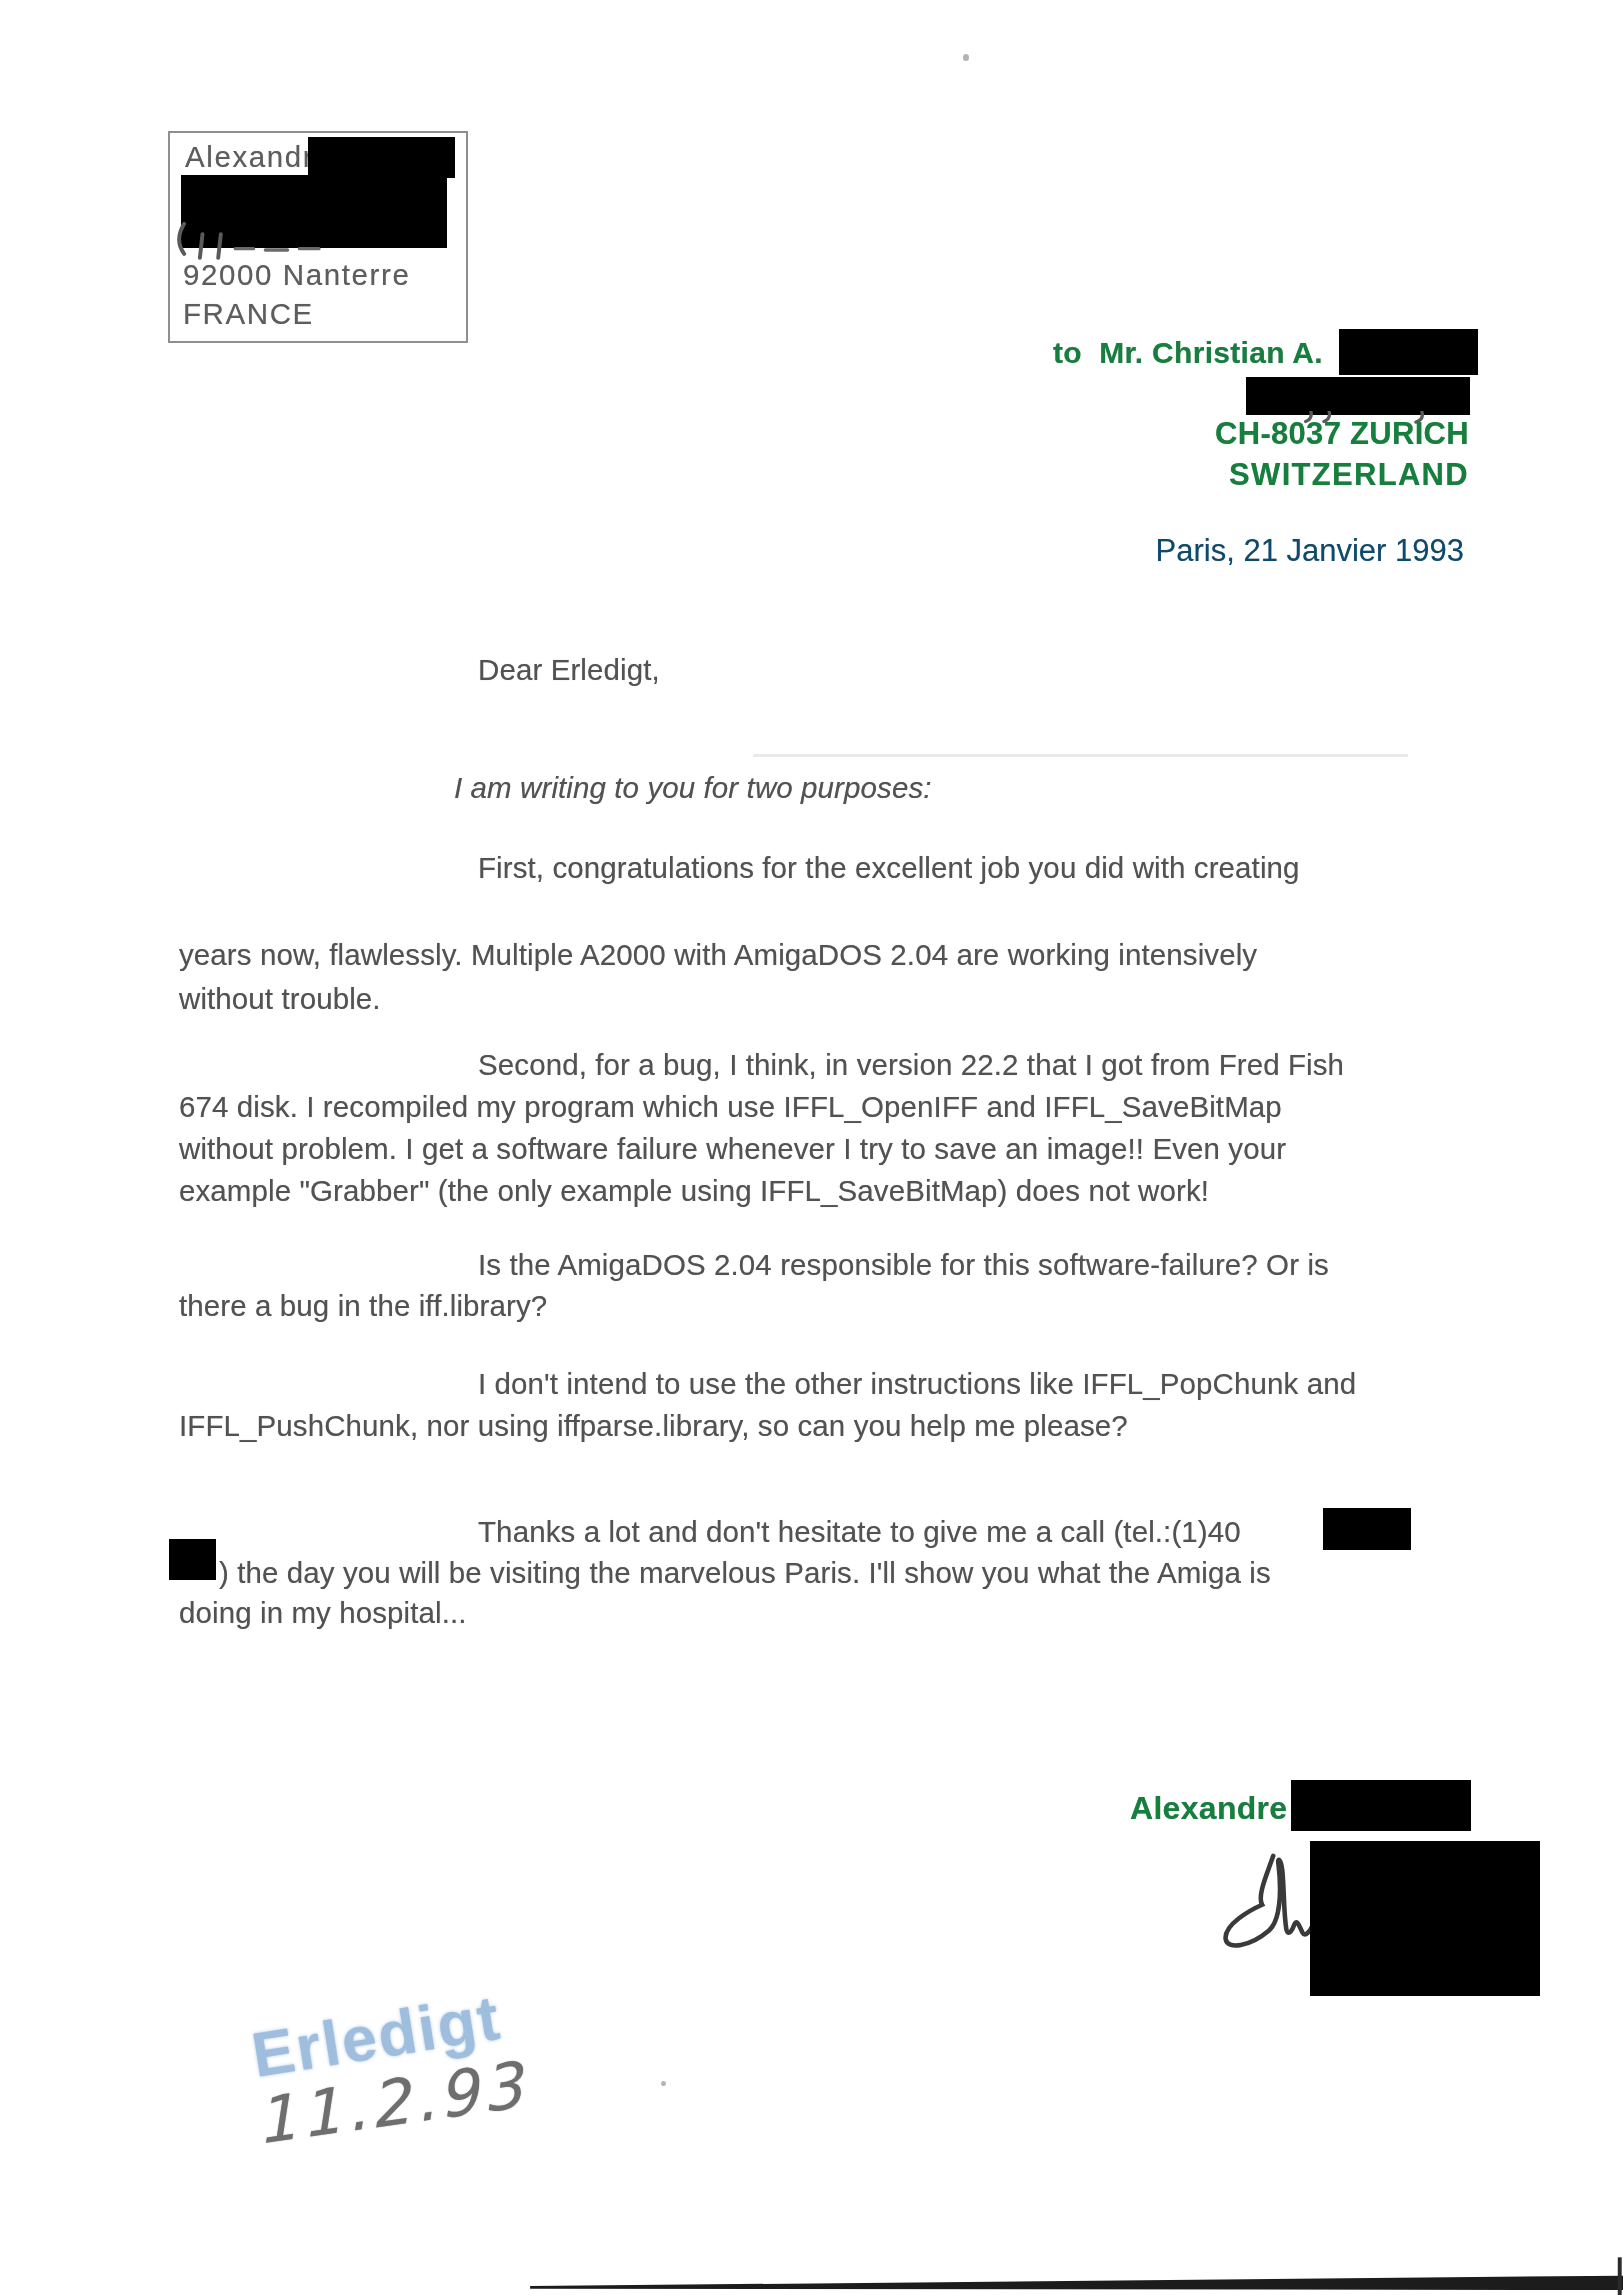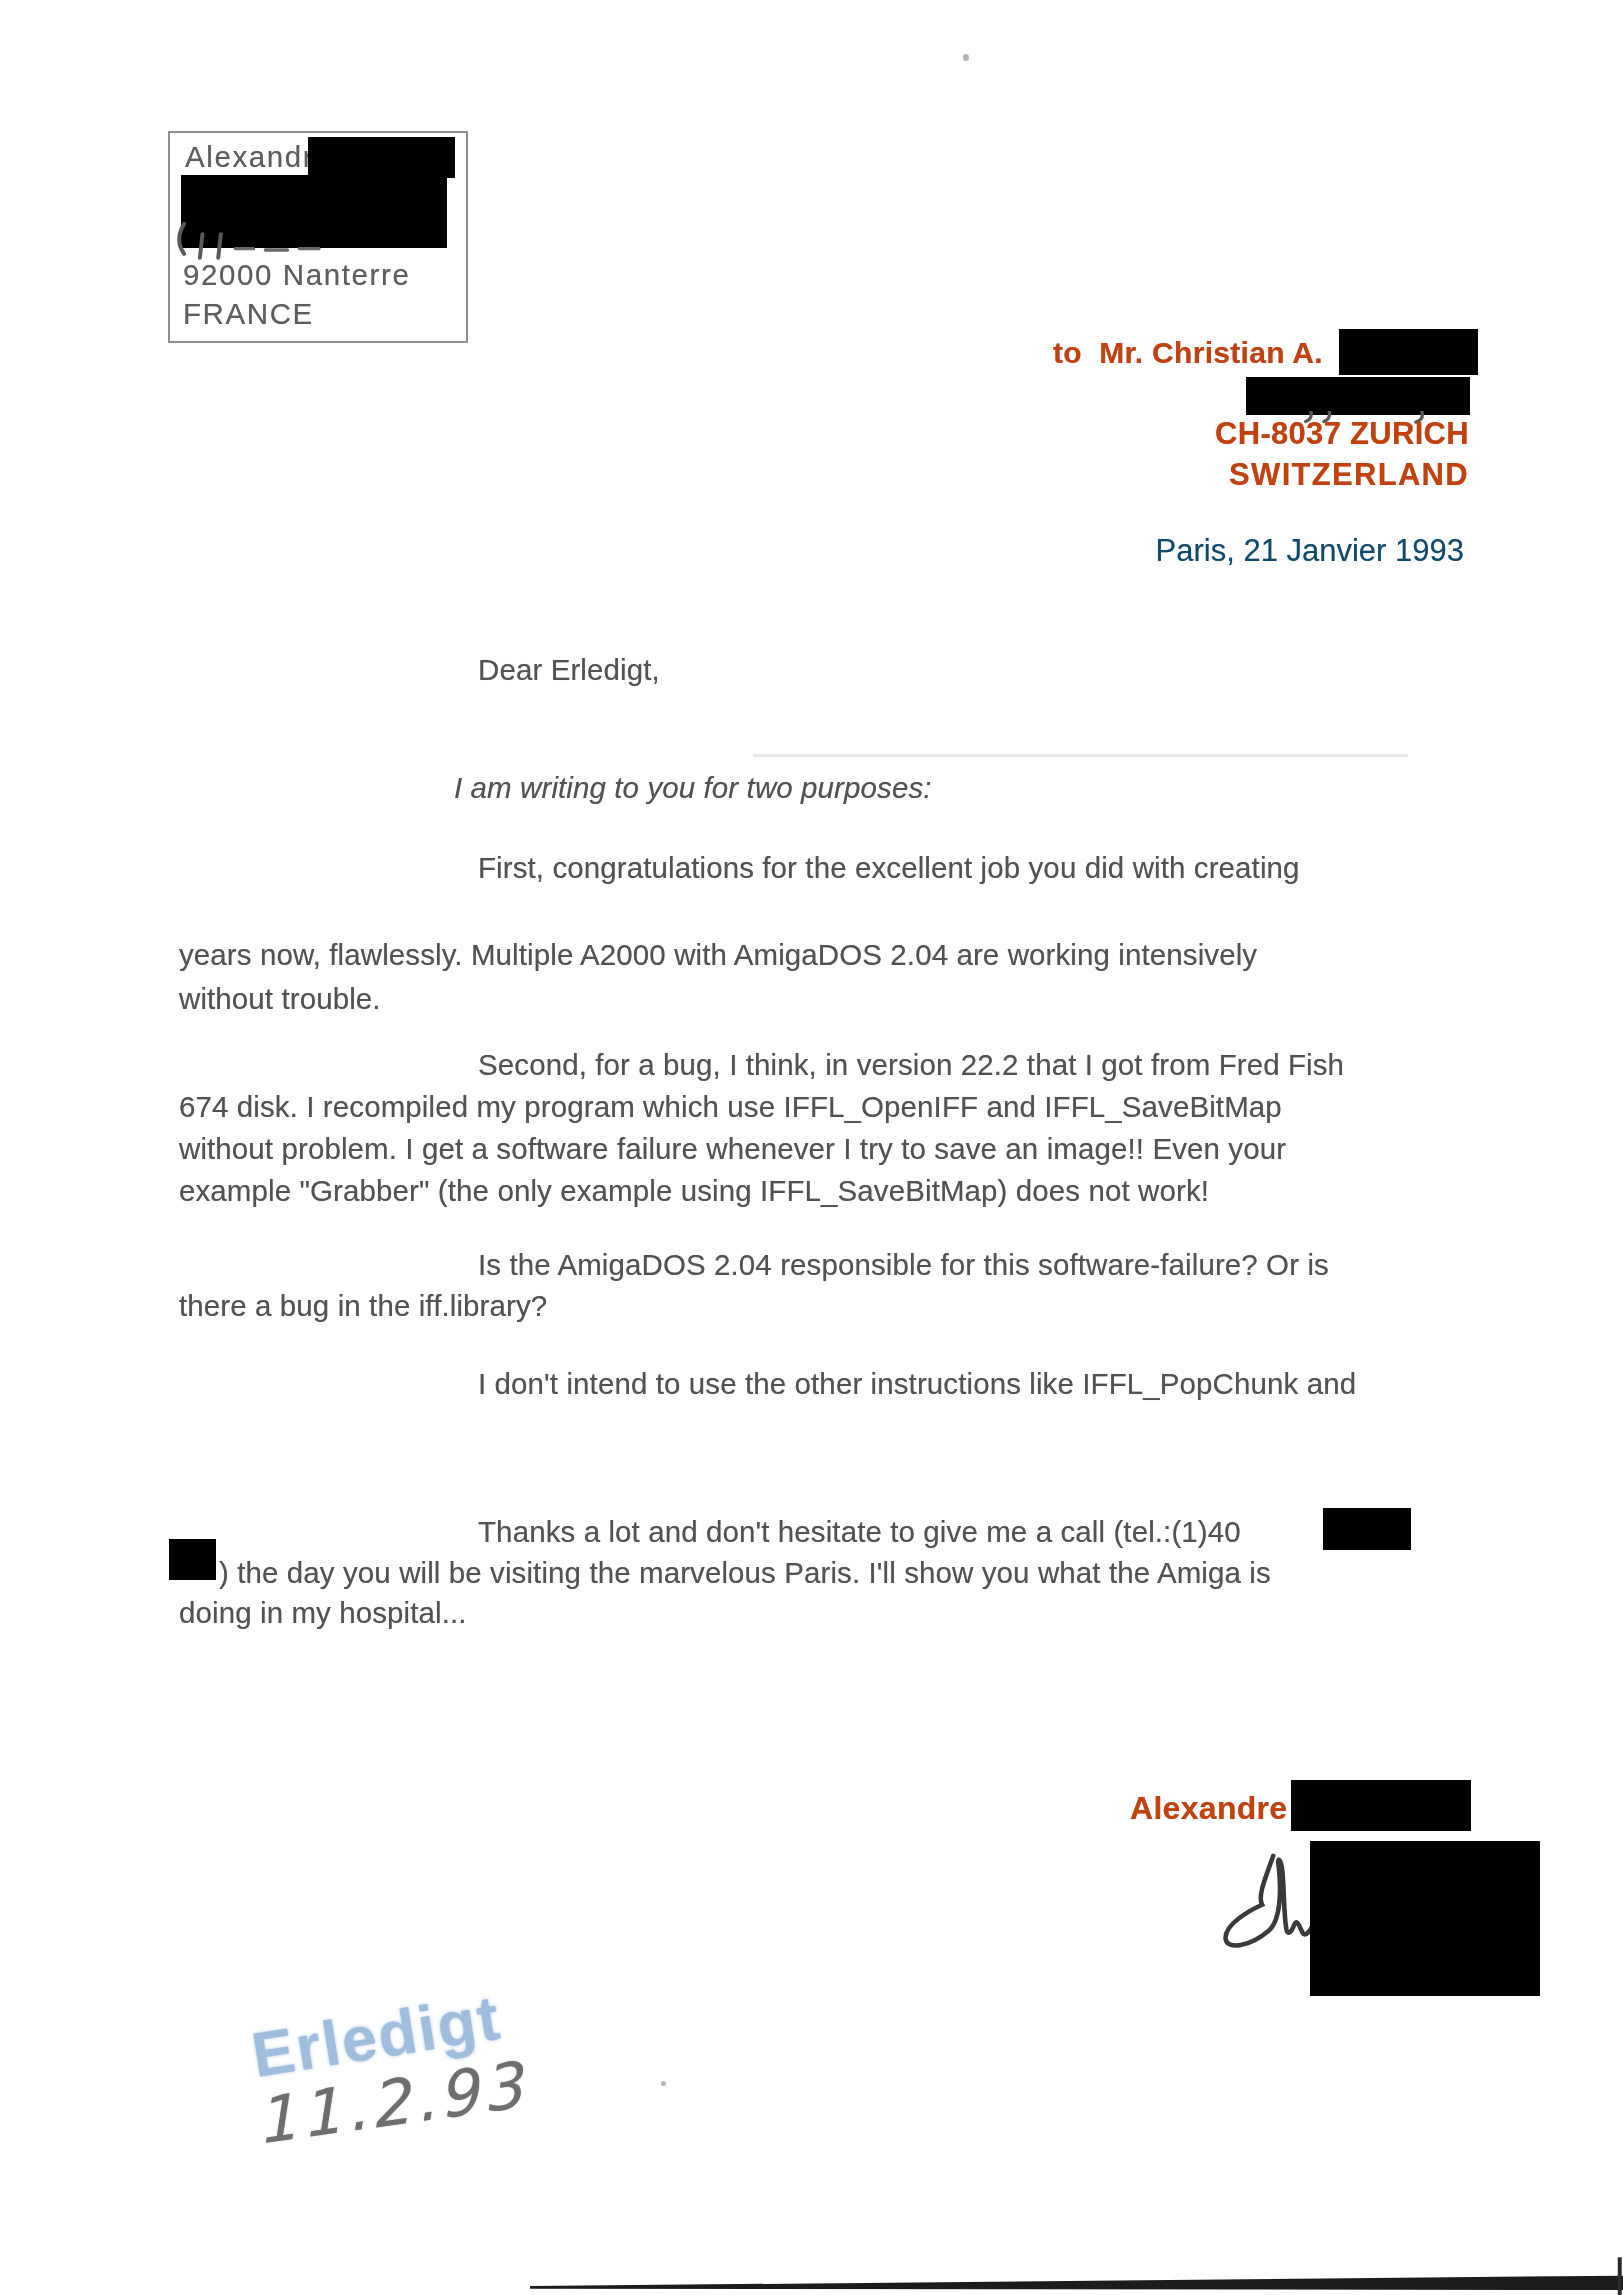--- a/index.html
+++ b/index.html
@@ -3,21 +3,21 @@
 <meta charset="utf-8">
 <style>
   html,body{margin:0;padding:0;background:#e8e8e8;}
   .page{
     position:relative;width:1623px;height:2295px;background:#ffffff;
     font-family:"Liberation Sans",sans-serif;overflow:hidden;
   }
   .t{position:absolute;white-space:pre;color:#4e4e4e;}
   .scan{text-shadow:0 0 0.7px rgba(80,80,80,.55);}
   .sender-text{font-size:29.5px;letter-spacing:1.6px;color:#5d5d5d;font-weight:400;}
-  .addr-text{font-size:31px;font-weight:600;color:#c2410c;letter-spacing:0.3px;}
+  .addr-text{font-size:31px;font-weight:600;color:#15803d;letter-spacing:0.3px;}
   .body-line{font-size:29.5px;letter-spacing:0.1px;color:#525252;}
   .redact{position:absolute;background:#000000;}
   .frag{position:absolute;}
   .speck{position:absolute;background:#8a8a8a;border-radius:50%;opacity:.65;}
 </style>
 </head>
 <body>
 
 <div class="page">
 
@@ -63,20 +63,21 @@
 
   <div class="t body-line scan" style="left:478px;top:1048px;">Second, for a bug, I think, in version 22.2 that I got from Fred Fish</div>
   <div class="t body-line scan" style="left:179px;top:1090px;">674 disk. I recompiled my program which use IFFL_OpenIFF and IFFL_SaveBitMap</div>
   <div class="t body-line scan" style="left:179px;top:1132px;">without problem. I get a software failure whenever I try to save an image!! Even your</div>
   <div class="t body-line scan" style="left:179px;top:1174px;">example "Grabber" (the only example using IFFL_SaveBitMap) does not work!</div>
 
   <div class="t body-line scan" style="left:478px;top:1248px;">Is the AmigaDOS 2.04 responsible for this software-failure? Or is</div>
   <div class="t body-line scan" style="left:179px;top:1289px;">there a bug in the iff.library?</div>
 
   <div class="t body-line scan" style="left:478px;top:1367px;">I don't intend to use the other instructions like IFFL_PopChunk and</div>
+  <div class="t body-line scan" style="left:179px;top:1409px;">IFFL_PushChunk, nor using iffparse.library, so can you help me please?</div>
 
   <div class="t body-line scan" style="left:478px;top:1515px;">Thanks a lot and don't hesitate to give me a call (tel.:(1)40</div>
   <div class="redact" style="left:1323px;top:1508px;width:88px;height:42px;"></div>
   <div class="redact" style="left:169px;top:1539px;width:47px;height:41px;"></div>
   <div class="t body-line scan" style="left:219px;top:1556px;">) the day you will be visiting the marvelous Paris. I'll show you what the Amiga is</div>
   <div class="t body-line scan" style="left:179px;top:1596px;">doing in my hospital...</div>
 
   <div class="t addr-text scan" style="left:1130px;top:1790px;font-size:32px;">Alexandre</div>
   <div class="redact" style="left:1291px;top:1780px;width:180px;height:51px;"></div>
 

